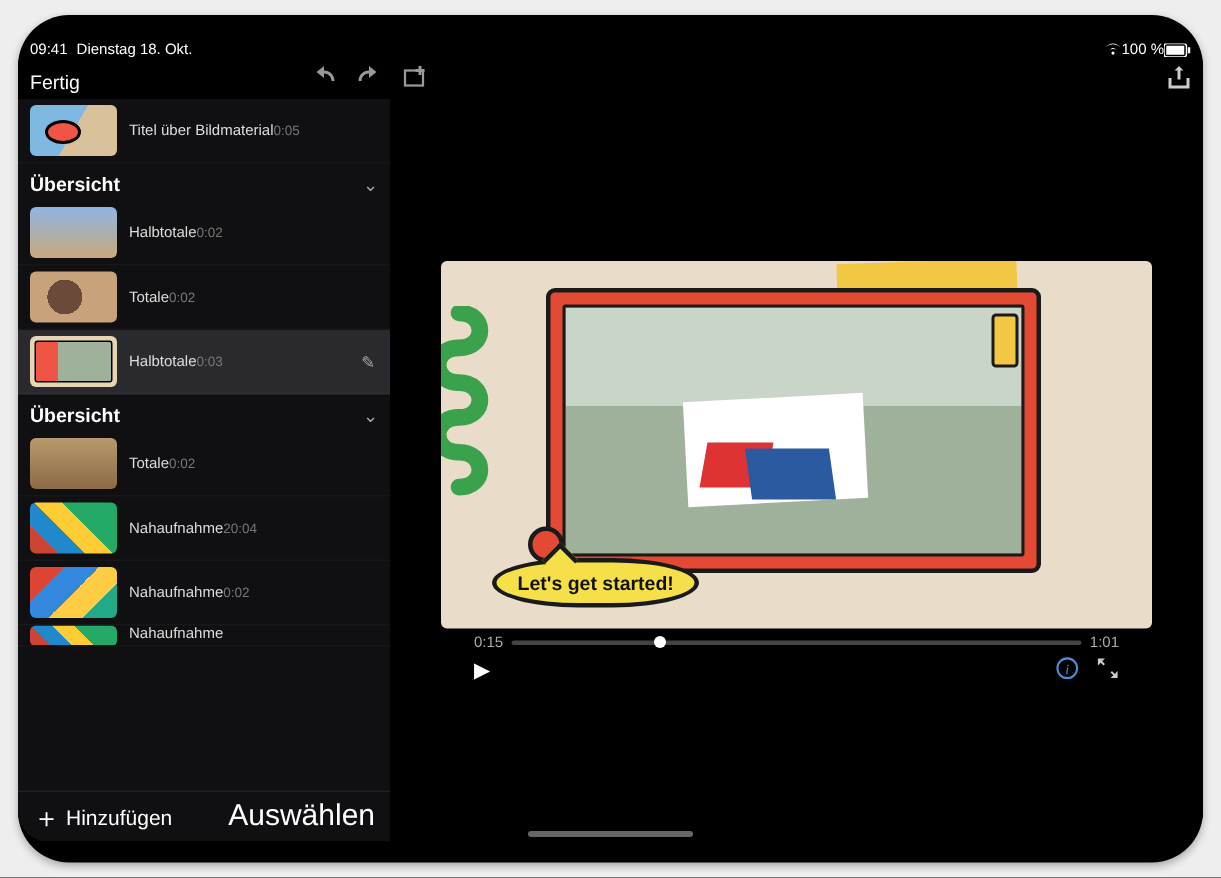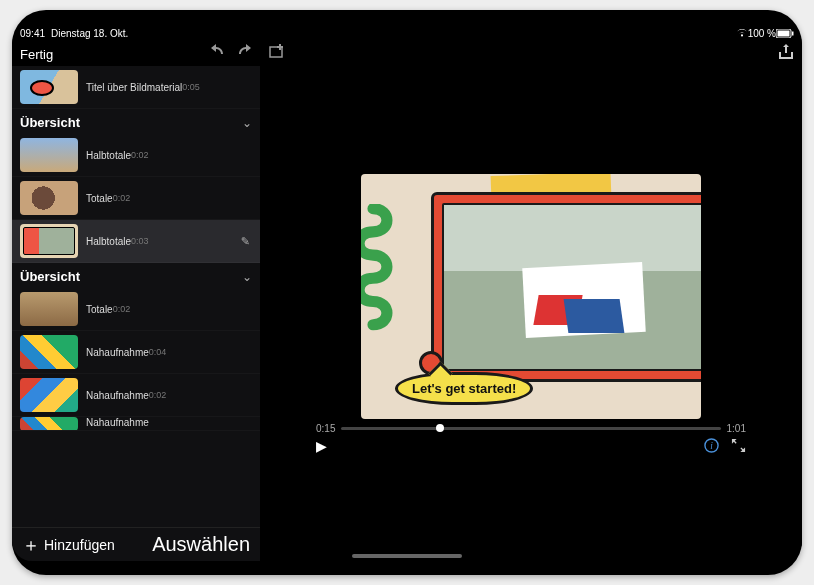--- a/index.html
+++ b/index.html
@@ -24,21 +24,21 @@
 .clip-label { color: #ddd; font-size: 10px; }
 .clip-dur { color: #777; font-size: 9px; }
 .section-header { display: flex; justify-content: space-between; align-items: flex-end; padding: 6px 8px 4px; }
 .section-title { color: #fff; font-size: 13px; font-weight: 600; }
 .chev { color: #aaa; font-size: 12px; }
 .edit-icon { position:absolute; right:10px; color:#aaa; font-size:11px;}
 .bottom-bar { height: 34px; display: flex; justify-content: space-between; align-items: center; padding: 0 10px; border-top: 1px solid #222; }
 .add-btn { display: flex; align-items: center; gap: 4px; color: #fff; font-size: 14px; }
 .select-btn { color: #fff; font-size: 20px; }
 .preview { flex: 1; background: #000; display: flex; flex-direction: column; justify-content: center; align-items: center; position: relative; }
-.preview-canvas { width: 340px; height: 245px; background: #e9dcc9; border-radius: 4px; position: relative; overflow: hidden; }
+.preview-canvas { width: 474px; height: 245px; background: #e9dcc9; border-radius: 4px; position: relative; overflow: hidden; }
 .squiggle { position:absolute; left:-18px; top:30px; width:60px; height:130px; }
 .tape { position:absolute; top:0; right:90px; width:120px; height:26px; background:#f2c744; transform:rotate(-2deg);}
 .frame { position:absolute; top:18px; left:70px; width:330px; height:190px; background:#e44a33; border:3px solid #1a1a1a; border-radius:6px; padding:8px;}
 .frame-inner { width:100%; height:100%; background: linear-gradient(#c9d5c9 0 40%, #9fb19b 40% 100%); display:flex; align-items:center; justify-content:center; position:relative; border:2px solid #1a1a1a; border-radius:2px;}
 .paper { position:absolute; width:120px; height:70px; background:#fff; top:60px; left:80px; transform:rotate(-3deg);}
 .shape-r { position:absolute; width:44px; height:30px; background:#d33; left:92px; top:90px; transform:skewX(-10deg);}
 .shape-b { position:absolute; width:56px; height:34px; background:#2c5aa0; left:122px; top:94px; transform:skewX(8deg);}
 .yellow-tape { position:absolute; right:2px; top:4px; width:18px; height:36px; background:#f2c744; border:2px solid #1a1a1a; border-radius:3px;}
 .pin { position:absolute; width:24px; height:24px; background:#e44a33; border:3px solid #1a1a1a; border-radius:50%; left:58px; bottom:44px; }
 .bubble { position:absolute; bottom:14px; left:34px; background:#f5e04a; border:3px solid #1a1a1a; border-radius:50%/60%; padding:6px 14px; font-weight:700; font-size:13px; color:#111; }
@@ -162,21 +162,21 @@
             <div class="thumb th5"></div>
             <div class="clip-info">
               <span class="clip-label">Totale</span>
               <span class="clip-dur">0:02</span>
             </div>
           </div>
           <div class="clip-row">
             <div class="thumb th6"></div>
             <div class="clip-info">
               <span class="clip-label">Nahaufnahme</span>
-              <span class="clip-dur">0:04</span>
+              <span class="clip-dur">20:04</span>
             </div>
           </div>
           <div class="clip-row">
             <div class="thumb th7"></div>
             <div class="clip-info">
               <span class="clip-label">Nahaufnahme</span>
               <span class="clip-dur">0:02</span>
             </div>
           </div>
           <div class="clip-row cut">

